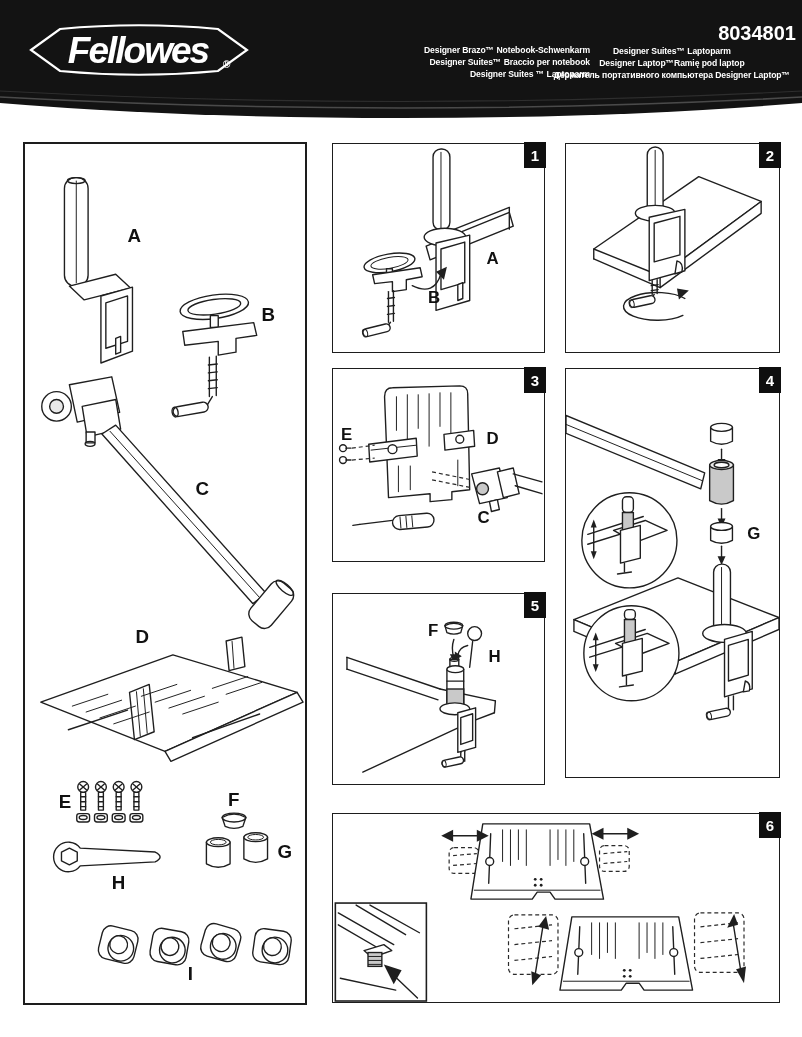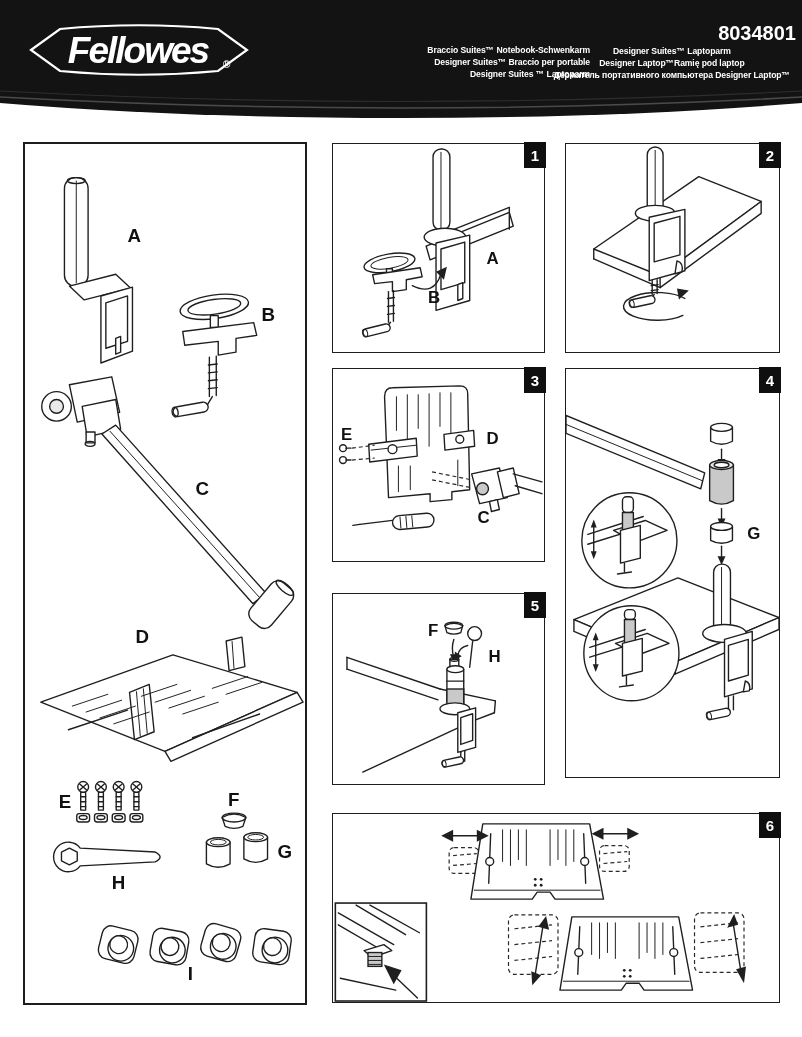--- a/index.html
+++ b/index.html
@@ -57,22 +57,22 @@
     <svg viewBox="0 0 224 56" style="position:absolute;left:0;top:0;width:224px;height:56px;">
       <path d="M4,27 L33,6 Q112,-1.5 191,6 L220,27 L191,48 Q112,55.5 33,48 Z" fill="none" stroke="#fff" stroke-width="2.2"></path>
     </svg>
     <div id="logo-text">Fellowes</div>
     <div id="reg-mark">®</div>
   </div>
 
   <div id="product-number">8034801</div>
 
   <div id="langcol-2" class="langcol">
-    <div>Braccio Suites™ Notebook-Schwenkarm</div>
-    <div>Designer Suites™ Braccio per portable</div>
+    <div>Designer Brazo™ Notebook-Schwenkarm</div>
+    <div>Designer Suites™ Braccio per notebook</div>
     <div>Designer Suites ™ Laptoparm</div>
   </div>
   <div id="langcol-3" class="langcol">
     <div>Designer Suites™ Laptoparm</div>
     <div>Designer Laptop™Ramię pod laptop</div>
     <div>Держатель портативного компьютера Designer Laptop™</div>
   </div>
 
   <div id="left-panel" class="panel">
     <svg viewBox="0 0 284 863">

